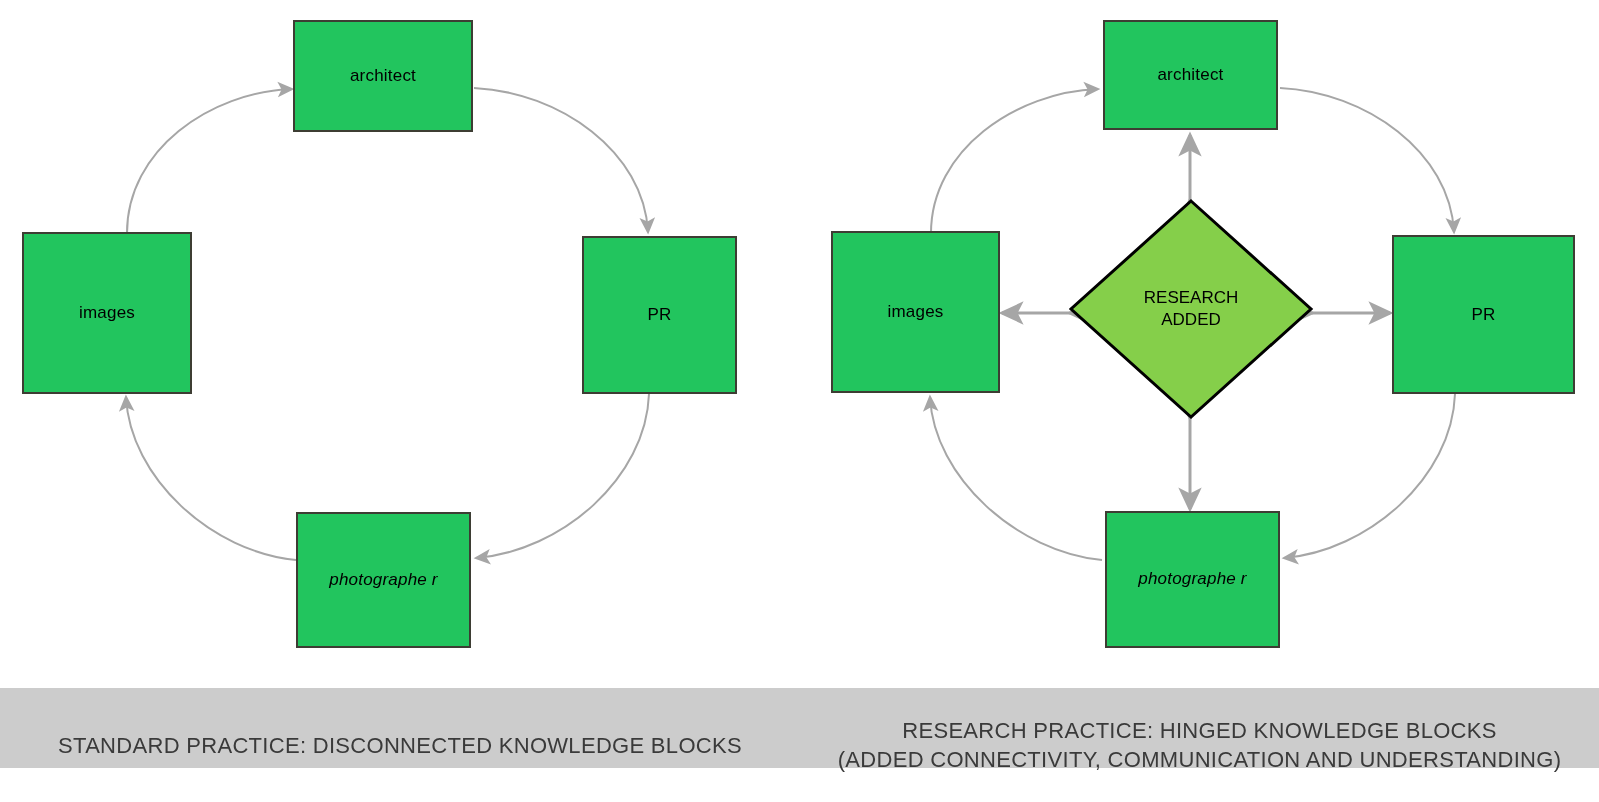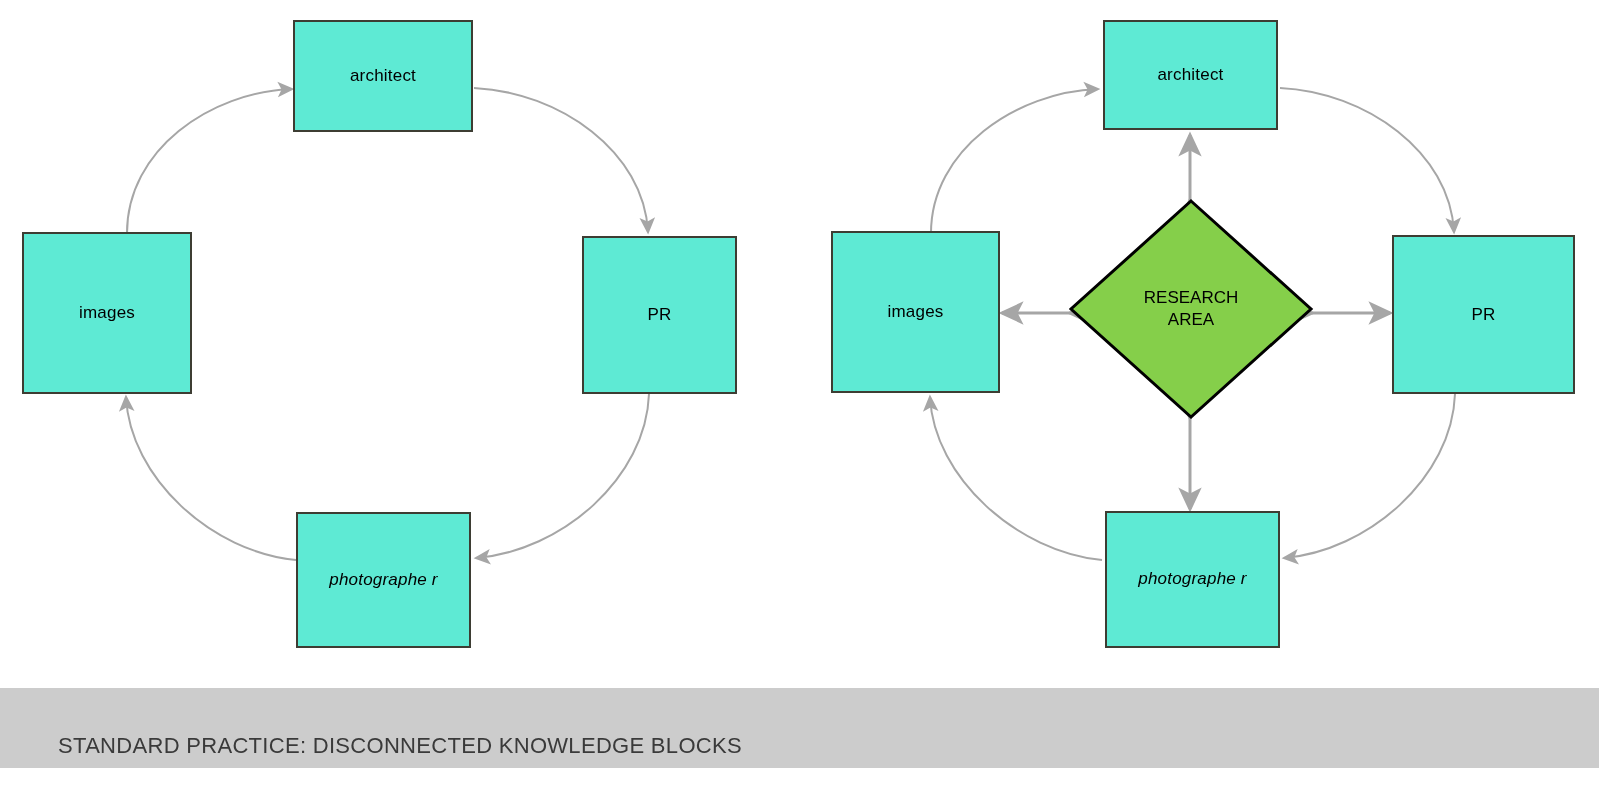--- a/index.html
+++ b/index.html
@@ -29,21 +29,21 @@
     position: absolute;
     left: 0;
     top: 0;
     width: 100%;
     height: 688px;
   }
 
   .node {
     position: absolute;
     box-sizing: border-box;
-    background: #5eead4;
+    background: #22c55e;
     border: 2px solid #3D3D33;
     display: flex;
     align-items: center;
     justify-content: center;
     font-size: 17px;
     color: #000000;
     letter-spacing: .2px;
     z-index: 3;
   }
   .node.text-upper { align-items: flex-start; }
@@ -179,21 +179,23 @@
 
     <div class="node" style="left:31px; top:231px; width:169px; height:162px;">
       <span class="node-label">images</span>
     </div>
 
     <div class="diamond-wrap" style="left:268px; top:198px; width:246px; height:222px;">
       <svg width="246" height="222" viewBox="0 0 246 222">
         <polygon points="123,3 243,111 123,219 3,111" fill="#85CF4A" stroke="#000000" stroke-width="3"></polygon>
       </svg>
       <div class="diamond-label">RESEARCH
-AREA</div>
+ADDED</div>
     </div>
   </div>
 
   <div class="caption-bar">
     <div class="caption" id="caption-left">STANDARD PRACTICE:  DISCONNECTED KNOWLEDGE BLOCKS</div>
+    <div class="caption" id="caption-right">RESEARCH PRACTICE:  HINGED KNOWLEDGE BLOCKS
+(ADDED CONNECTIVITY, COMMUNICATION AND UNDERSTANDING)</div>
   </div>
 
 </div>
 
 </body></html>

